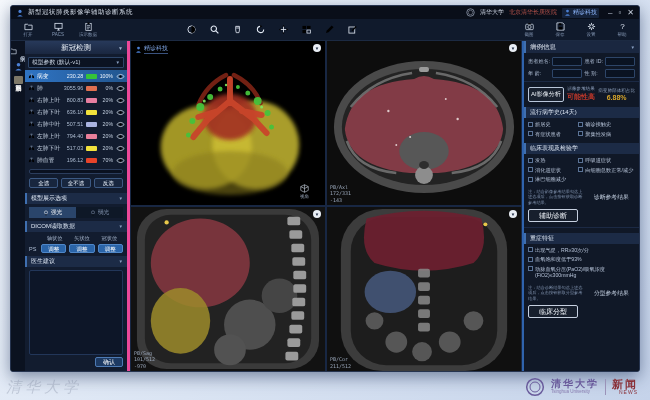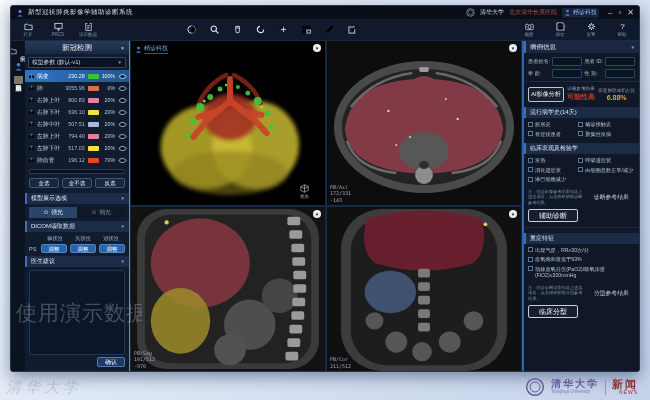--- a/index.html
+++ b/index.html
@@ -36,21 +36,21 @@
   .content { position:absolute; top:35px; left:0; right:0; bottom:0; display:flex; }
 
   
   .tabstrip { width:14px; background:#0b1220; display:flex; flex-direction:column; align-items:center; padding-top:4px; gap:5px; }
   .vtab { writing-mode:vertical-lr; text-orientation:upright; font-size:6px; color:#c2cdde; display:flex; flex-direction:column; align-items:center; gap:1px; padding:2px 0; }
   .vtab svg { width:8px; height:8px; writing-mode:horizontal-tb; }
   .vtab.active { background:#7d7868; color:#fff; border-radius:1px; padding:4px 0; }
   .strip-logo { width:9px; height:9px; color:#4a7fd4; }
 
   
-  .leftpanel { width:105px; background:#121c2f; display:flex; flex-direction:column; border-right:1px solid #ec4899; position:relative; z-index:2; }
+  .leftpanel { width:105px; background:#121c2f; display:flex; flex-direction:column; border-right:3px solid #ec4899; position:relative; z-index:2; }
   .panel-title { flex:none; height:13px; background:linear-gradient(#27395a,#1a2740); font-size:7.5px; color:#eef3fa; display:flex; align-items:center; justify-content:center; gap:3px; position:relative; }
   .panel-title .caret { position:absolute; right:4px; font-size:5px; color:#9fb2cf; }
   .model-select { flex:none; margin:3px 3px 2px; height:11px; background:#0b1322; border:1px solid #2d4568; border-radius:1px; display:flex; align-items:center; justify-content:space-between; padding:0 3px; font-size:5.8px; color:#cfd9e8; }
   .model-select .caret { font-size:4.5px; color:#8aa0c2; }
   .seg-rows { flex:none; }
   .srow { height:12px; display:flex; align-items:center; gap:2px; padding:0 2px 0 3px; font-size:5.8px; color:#c3cfdf; }
   .srow .ri { width:7px; height:6px; color:#9db0ca; flex:none; }
   .srow .rn { width:27px; white-space:nowrap; overflow:hidden; }
   .srow .rv { width:21px; text-align:right; font-size:5.4px; color:#aebdd2; }
   .srow .sw { width:11px; height:5px; border-radius:1px; flex:none; margin-left:1px; }
@@ -741,21 +741,20 @@
       </div>
 
       <div class="note-row">
         <span class="note">注：结合诊断结果勾选上述选项后，点击按钮获取分型参考结果。</span>
         <span class="res-lab2">分型参考结果</span>
       </div>
       <div class="big-btn">临床分型</div>
     </div>
   </div>
 
-  <div class="demo-wm">使用演示数据</div>
 </div>
 
 <div class="footer">
   <span class="callig">清华大学</span>
   <div class="seal-row">
     <svg class="seal-ic">
         <use href="#i-seal"></use>
       </svg>
     <div class="seal-col">
       <span class="seal-cn">清华大学</span>

